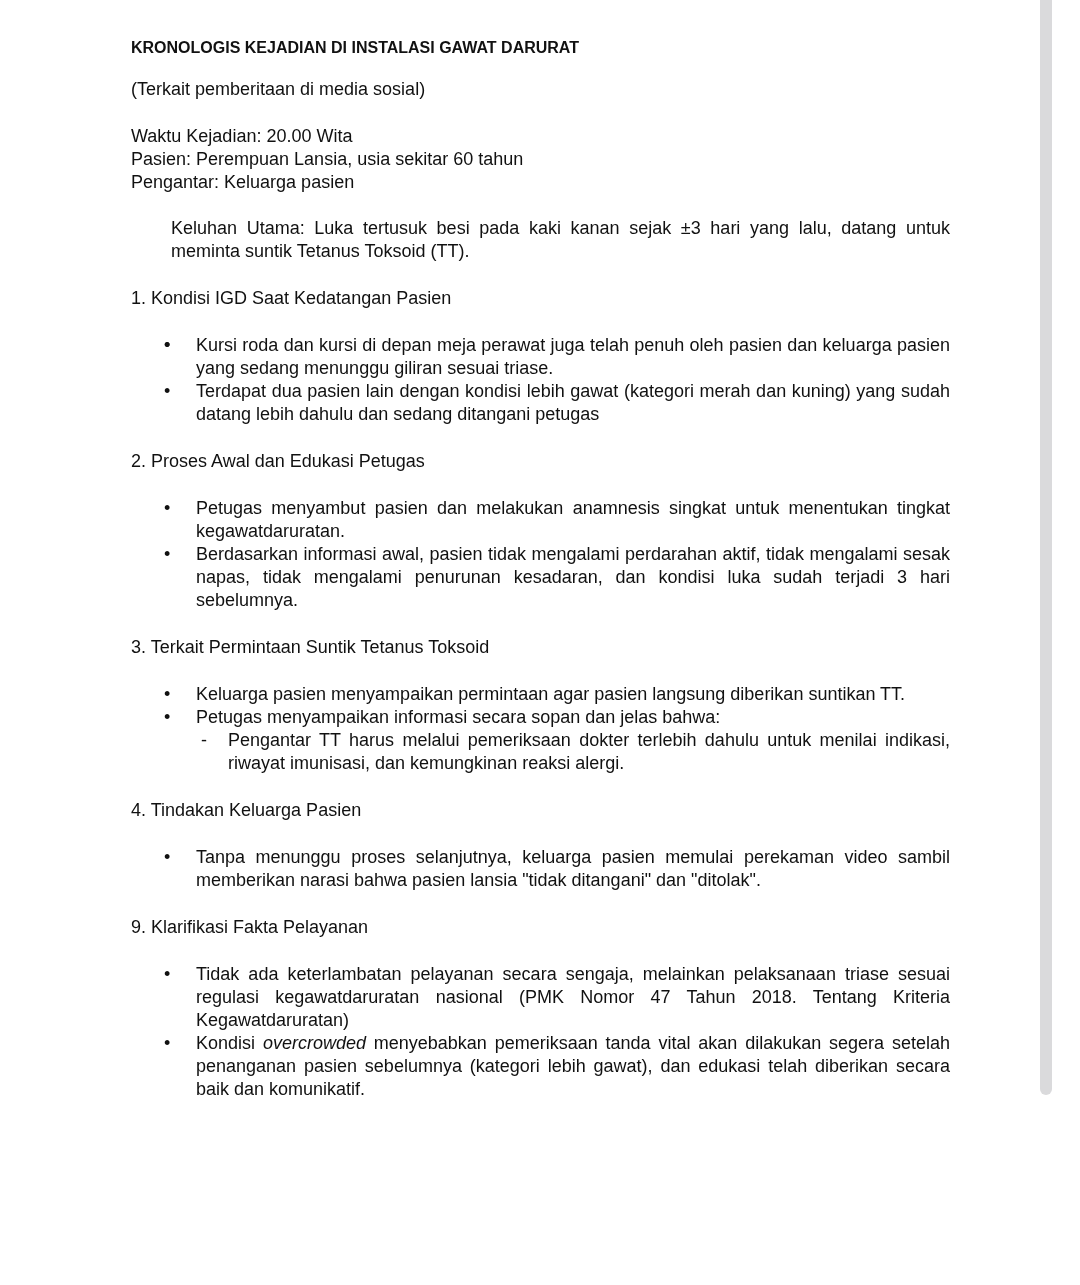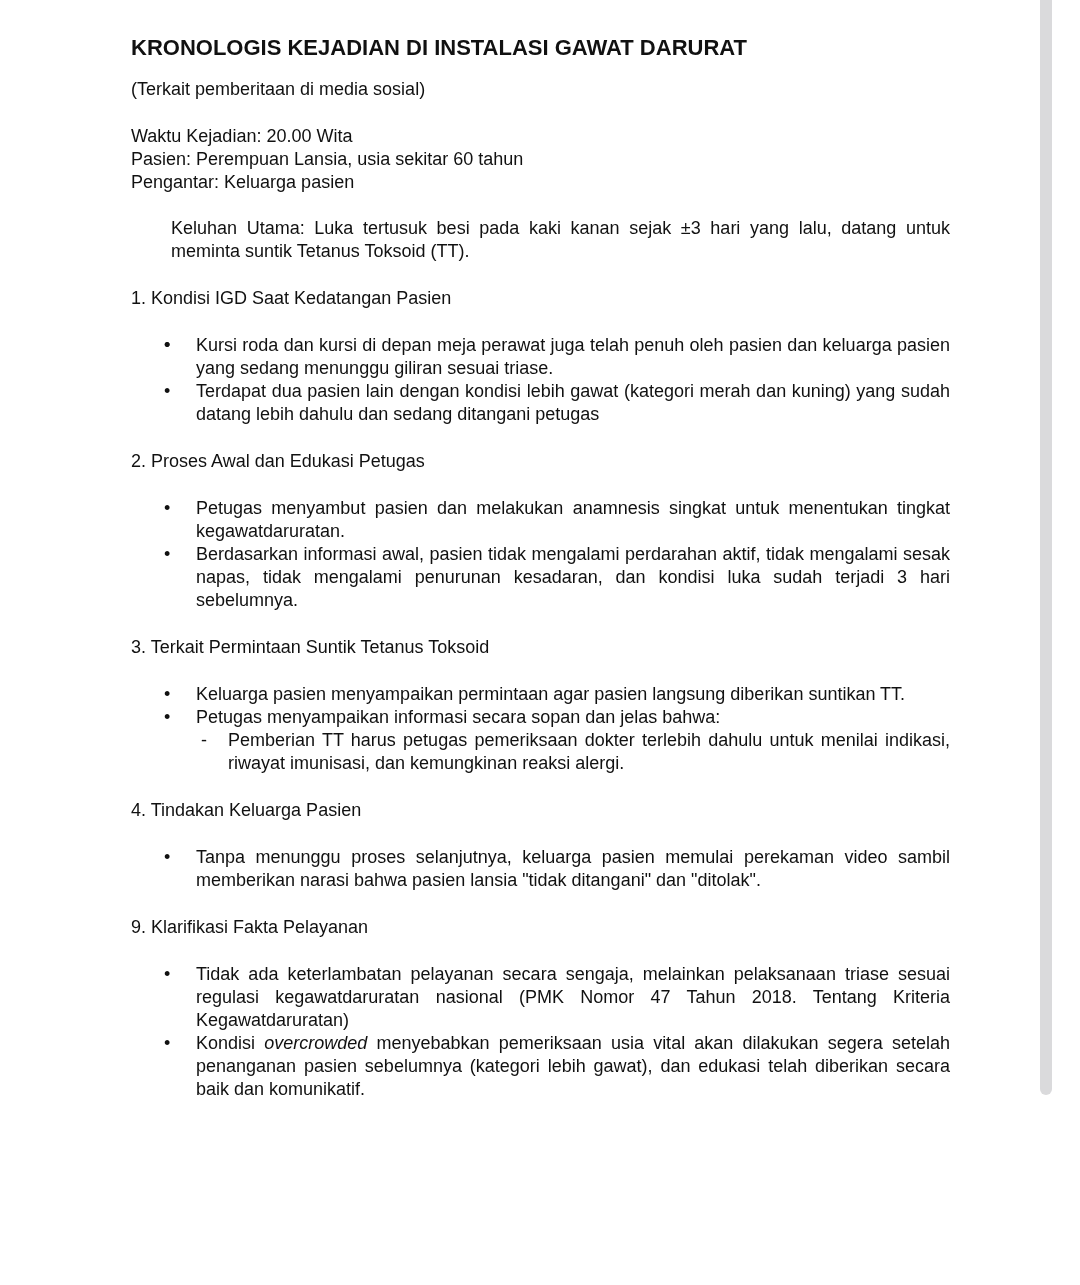--- a/index.html
+++ b/index.html
@@ -18,21 +18,21 @@
     .page {
       position: absolute;
       left: 131px;
       top: 36px;
       width: 819px;
       font-size: 18px;
       line-height: 23px;
     }
     .title {
       font-weight: bold;
-      font-size: 22px;
+      font-size: 16px;
       margin: 0;
       height: 23px;
     }
     .subtitle {
       margin-top: 19px;
       margin-bottom: 0;
     }
     .meta {
       margin-top: 24px;
     }
@@ -119,30 +119,30 @@
   <p class="section-head">2. Proses Awal dan Edukasi Petugas</p>
   <ul class="bullets">
     <li><span class="bullet">•</span><span>Petugas menyambut pasien dan melakukan anamnesis singkat untuk menentukan tingkat kegawatdaruratan.</span></li>
     <li><span class="bullet">•</span><span>Berdasarkan informasi awal, pasien tidak mengalami perdarahan aktif, tidak mengalami sesak napas, tidak mengalami penurunan kesadaran, dan kondisi luka sudah terjadi 3 hari sebelumnya.</span></li>
   </ul>
 
   <p class="section-head">3. Terkait Permintaan Suntik Tetanus Toksoid</p>
   <ul class="bullets">
     <li><span class="bullet">•</span><span>Keluarga pasien menyampaikan permintaan agar pasien langsung diberikan suntikan TT.</span></li>
     <li><span class="bullet">•</span><span>Petugas menyampaikan informasi secara sopan dan jelas bahwa:</span>
-      <div class="sub"><span class="dash-mark">-</span><span>Pemberian TT harus petugas pemeriksaan dokter terlebih dahulu untuk menilai indikasi, riwayat imunisasi, dan kemungkinan reaksi alergi.</span></div>
+      <div class="sub"><span class="dash-mark">-</span><span>Pengantar TT harus melalui pemeriksaan dokter terlebih dahulu untuk menilai indikasi, riwayat imunisasi, dan kemungkinan reaksi alergi.</span></div>
     </li>
   </ul>
 
   <p class="section-head">4. Tindakan Keluarga Pasien</p>
   <ul class="bullets">
     <li><span class="bullet">•</span><span>Tanpa menunggu proses selanjutnya, keluarga pasien memulai perekaman video sambil memberikan narasi bahwa pasien lansia "tidak ditangani" dan "ditolak".</span></li>
   </ul>
 
   <p class="section-head">9. Klarifikasi Fakta Pelayanan</p>
   <ul class="bullets">
     <li><span class="bullet">•</span><span>Tidak ada keterlambatan pelayanan secara sengaja, melainkan pelaksanaan triase sesuai regulasi kegawatdaruratan nasional (PMK Nomor 47 Tahun 2018. Tentang Kriteria Kegawatdaruratan)</span></li>
-    <li><span class="bullet">•</span><span>Kondisi </span><em>overcrowded</em><span> menyebabkan pemeriksaan usia vital akan dilakukan segera setelah penanganan pasien sebelumnya (kategori lebih gawat), dan edukasi telah diberikan secara baik dan komunikatif.</span></li>
+    <li><span class="bullet">•</span><span>Kondisi </span><em>overcrowded</em><span> menyebabkan pemeriksaan tanda vital akan dilakukan segera setelah penanganan pasien sebelumnya (kategori lebih gawat), dan edukasi telah diberikan secara baik dan komunikatif.</span></li>
   </ul>
 </div>
 
 <div class="scrollbar-track"></div>
 <div class="scrollbar-thumb"></div>
 
 </body></html>

